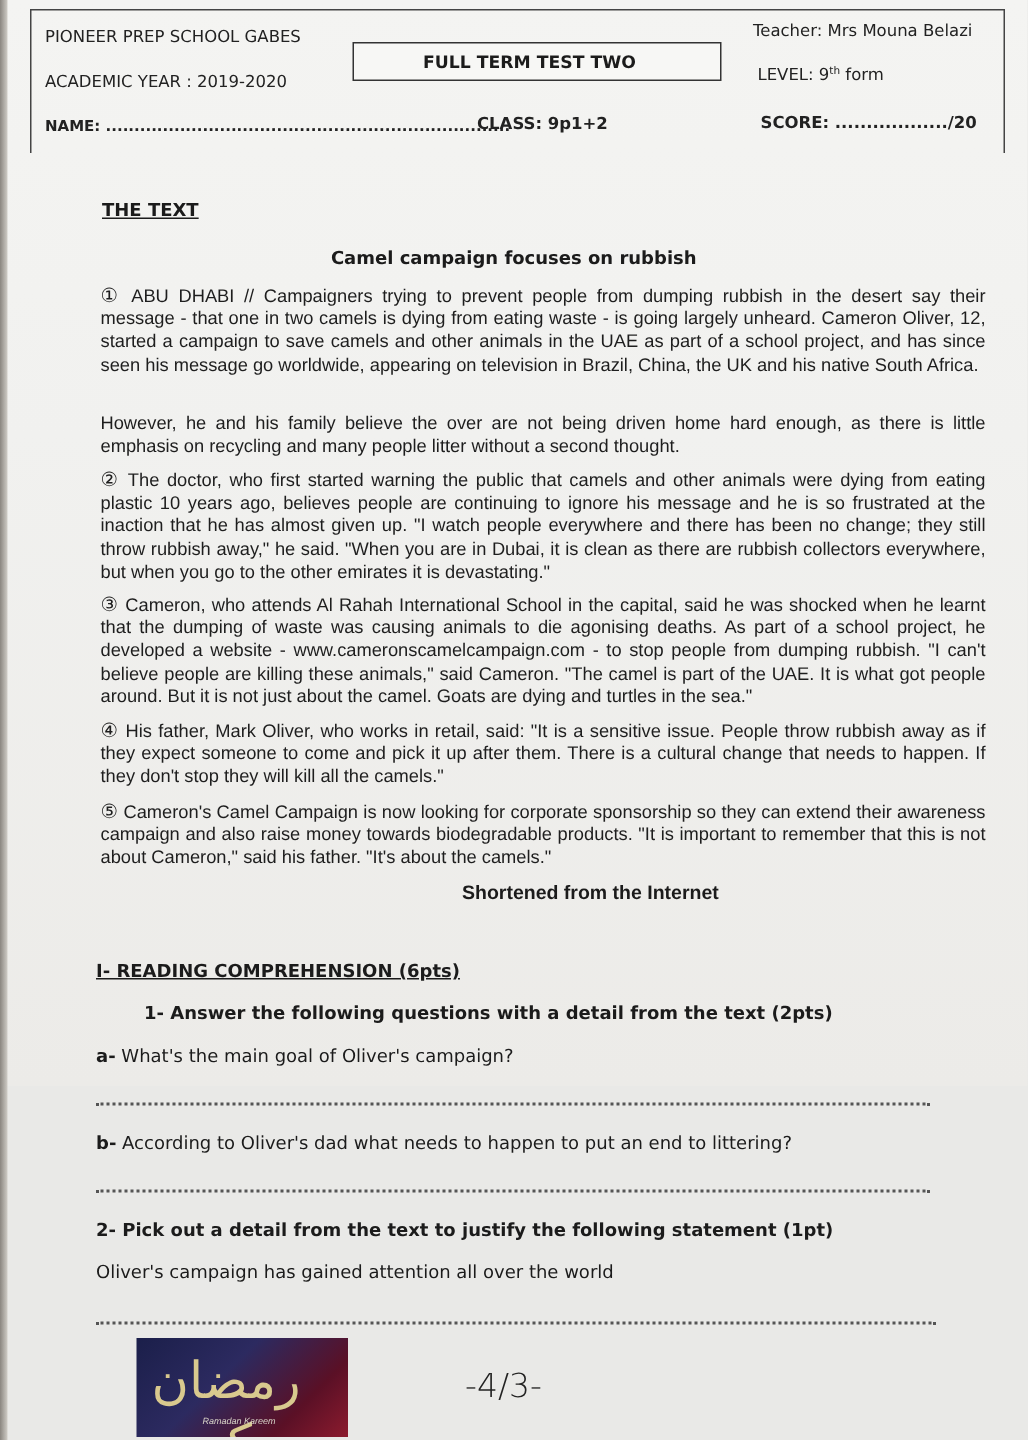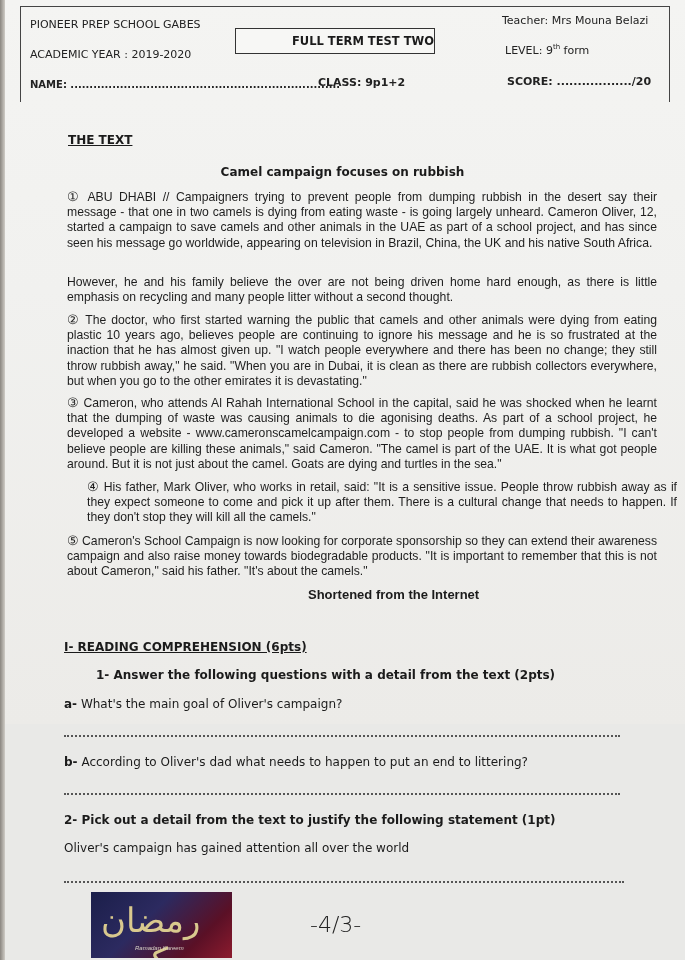--- a/index.html
+++ b/index.html
@@ -21,22 +21,23 @@
   
   .header-box {
     position:absolute; left:20px; top:6px; width:648px; height:95px;
     border:1px solid #444; border-bottom:none;
   }
   .hdr { position:absolute; font-size:11px; color:#222; white-space:nowrap; font-family:"DejaVu Sans", sans-serif; }
   .hdr.bold { font-weight:bold; }
   .title-box {
     position:absolute; left:235px; top:28px; width:198px; height:24px;
     border:1px solid #333; background:#f7f7f5;
-    font-size:11.5px; font-weight:bold; text-align:right; line-height:24px;
+    font-size:11.5px; font-weight:bold; text-align:left; line-height:24px;
     font-family:"DejaVu Sans", sans-serif;
+    padding-left:46px;
   }
   sup { font-size:7px; }
   .section-title {
     position:absolute; font-weight:bold; text-decoration:underline; font-size:12px;
     font-family:"DejaVu Sans", sans-serif;
   }
   .article-title {
     position:absolute; left:0; width:685px; top:165px; text-align:center;
     font-weight:bold; font-size:12px; font-family:"DejaVu Sans", sans-serif;
   }
@@ -85,22 +86,22 @@
   <div class="hdr" style="left:505px;top:43px;"><span>LEVEL: 9</span><sup>th</sup><span> form</span></div>
   <div class="hdr bold" style="left:507px;top:75px;">SCORE: ................../20</div>
 
   <div class="section-title" style="left:68px;top:133px;">THE TEXT</div>
   <div class="article-title">Camel campaign focuses on rubbish</div>
 
   <div class="para" style="top:189px;"><span class="num">①</span><span> ABU DHABI // Campaigners trying to prevent people from dumping rubbish in the desert say their message - that one in two camels is dying from eating waste - is going largely unheard. Cameron Oliver, 12, started a campaign to save camels and other animals in the UAE as part of a school project, and has since seen his message go worldwide, appearing on television in Brazil, China, the UK and his native South Africa.</span></div>
   <div class="para" style="top:275px;"><span>However, he and his family believe the over are not being driven home hard enough, as there is little emphasis on recycling and many people litter without a second thought.</span></div>
   <div class="para" style="top:312px;"><span class="num">②</span><span> The doctor, who first started warning the public that camels and other animals were dying from eating plastic 10 years ago, believes people are continuing to ignore his message and he is so frustrated at the inaction that he has almost given up. "I watch people everywhere and there has been no change; they still throw rubbish away," he said. "When you are in Dubai, it is clean as there are rubbish collectors everywhere, but when you go to the other emirates it is devastating."</span></div>
   <div class="para" style="top:395px;"><span class="num">③</span><span> Cameron, who attends Al Rahah International School in the capital, said he was shocked when he learnt that the dumping of waste was causing animals to die agonising deaths. As part of a school project, he developed a website - www.cameronscamelcampaign.com - to stop people from dumping rubbish. "I can't believe people are killing these animals," said Cameron. "The camel is part of the UAE. It is what got people around. But it is not just about the camel. Goats are dying and turtles in the sea."</span></div>
-  <div class="para" style="top:479px;margin-left:20px;"><span class="num">④</span><span> His father, Mark Oliver, who works in retail, said: "It is a sensitive issue. People throw rubbish away as if they expect someone to come and pick it up after them. There is a cultural change that needs to happen. If they don't stop they will kill all the camels."</span></div>
-  <div class="para" style="top:533px;"><span class="num">⑤</span><span> Cameron's School Campaign is now looking for corporate sponsorship so they can extend their awareness campaign and also raise money towards biodegradable products. "It is important to remember that this is not about Cameron," said his father. "It's about the camels."</span></div>
+  <div class="para" style="top:479px;"><span class="num">④</span><span> His father, Mark Oliver, who works in retail, said: "It is a sensitive issue. People throw rubbish away as if they expect someone to come and pick it up after them. There is a cultural change that needs to happen. If they don't stop they will kill all the camels."</span></div>
+  <div class="para" style="top:533px;"><span class="num">⑤</span><span> Cameron's Camel Campaign is now looking for corporate sponsorship so they can extend their awareness campaign and also raise money towards biodegradable products. "It is important to remember that this is not about Cameron," said his father. "It's about the camels."</span></div>
 
   <div class="source">Shortened from the Internet</div>
 
   <div class="q ul" style="top:640px;">I- READING COMPREHENSION (6pts)</div>
   <div class="q bold" style="top:668px;margin-left:32px;">1- Answer the following questions with a detail from the text (2pts)</div>
   <div class="q" style="top:697px;"><b>a-</b><span> What's the main goal of Oliver's campaign?</span></div>
   <div class="dots" style="top:735px;width:556px;"></div>
   <div class="q" style="top:755px;"><b>b-</b><span> According to Oliver's dad what needs to happen to put an end to littering?</span></div>
   <div class="dots" style="top:793px;width:556px;"></div>
   <div class="q bold" style="top:813px;">2- Pick out a detail from the text to justify the following statement (1pt)</div>

